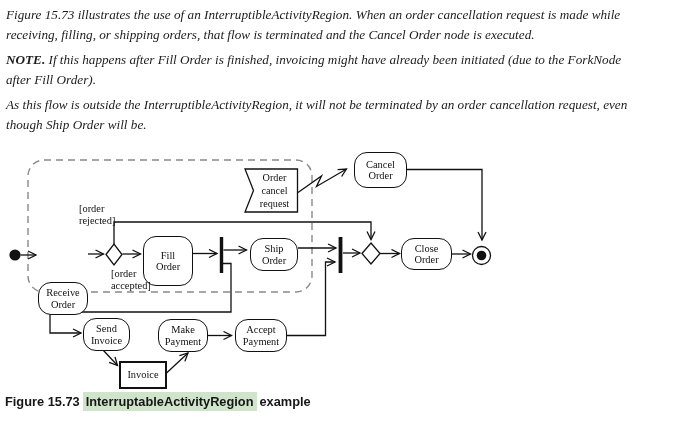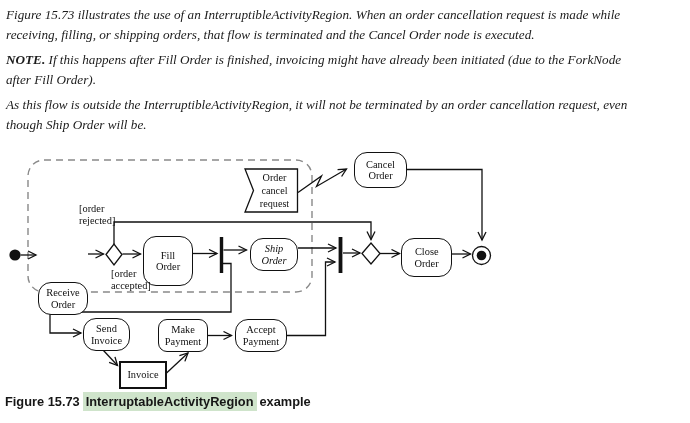--- a/index.html
+++ b/index.html
@@ -83,37 +83,37 @@
     </svg>
 
     <div class="anode" style="left:38px;top:238px;width:50px;height:33px;margin-top:44px;">
         <span>Receive
 Order</span>
       </div>
     <div class="anode" style="left:143px;top:236px;width:50px;height:50px;">
         <span>Fill
 Order</span>
       </div>
-    <div class="anode" style="left:250px;top:238px;width:48px;height:33px;font-style:italic;">
+    <div class="anode" style="left:250px;top:238px;width:48px;height:33px;">
         <span>Ship
 Order</span>
       </div>
     <div class="anode" style="left:354px;top:152px;width:53px;height:36px;">
         <span>Cancel
 Order</span>
       </div>
-    <div class="anode" style="left:401px;top:238px;width:51px;height:39px;text-align:right;">
+    <div class="anode" style="left:401px;top:238px;width:51px;height:32px;">
         <span>Close
 Order</span>
       </div>
     <div class="anode" style="left:83px;top:318px;width:47px;height:33px;">
         <span>Send
 Invoice</span>
       </div>
-    <div class="anode" style="left:158px;top:319px;width:50px;height:33px;border-radius:9px;">
+    <div class="anode" style="left:158px;top:319px;width:50px;height:33px;">
         <span>Make
 Payment</span>
       </div>
     <div class="anode" style="left:235px;top:319px;width:52px;height:33px;">
         <span>Accept
 Payment</span>
       </div>
     <div class="anode objnode" style="left:119px;top:361px;width:48px;height:28px;">
         <span>Invoice</span>
       </div>

